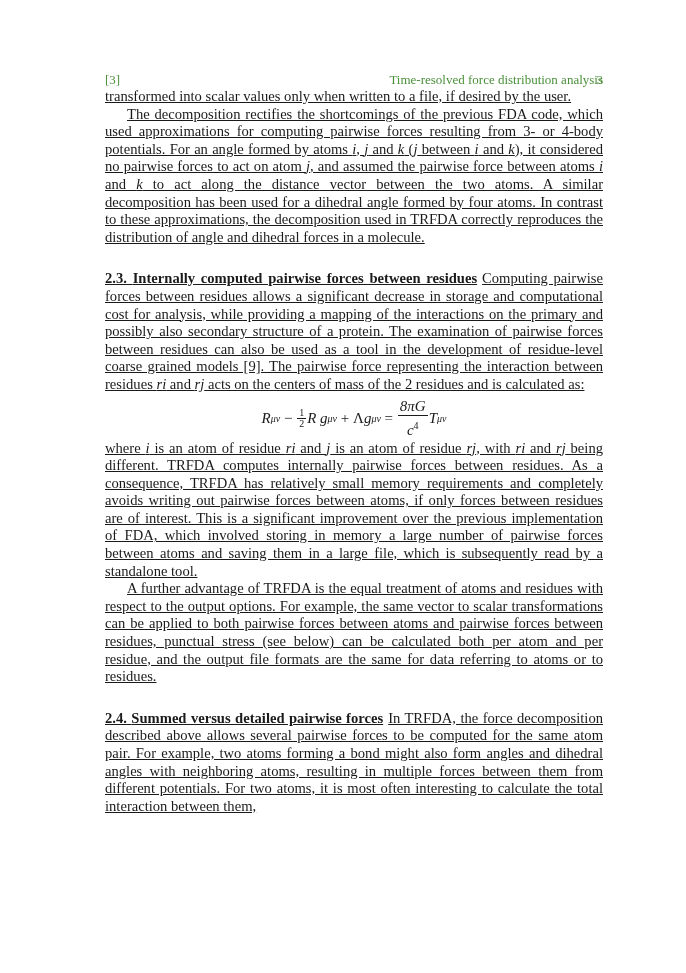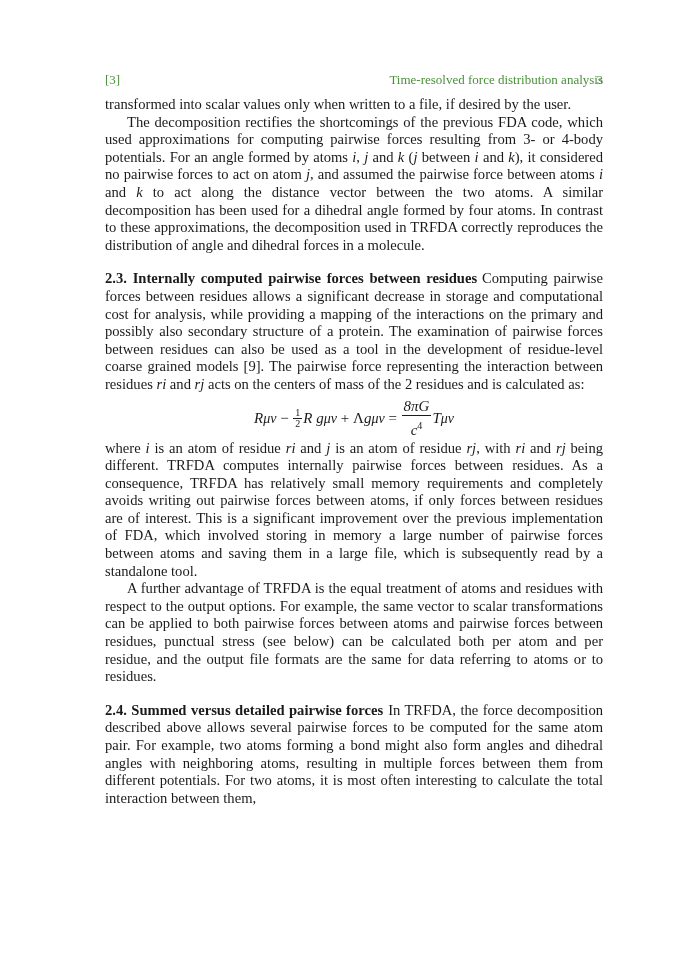--- a/index.html
+++ b/index.html
@@ -4,38 +4,38 @@
 <style>
   html, body { margin: 0; padding: 0; background: #ffffff; }
   body { width: 686px; height: 973px; position: relative; overflow: hidden;
          font-family: "DejaVu Serif", "Liberation Serif", serif; color: #1a1a1a; }
   .page { position: absolute; left: 0; top: 0; width: 686px; height: 973px; }
   .header { position: absolute; top: 72px; left: 105px; width: 498px; height: 16px;
             font-family: "Liberation Serif", serif; font-size: 13px; color: #4a8f3a; }
   .header .ref { position: absolute; left: 0; top: 0; }
   .header .title { position: absolute; left: 0; right: 0; top: 0; text-align: right; }
   .header .pno { position: absolute; right: 0; top: 0; }
-  .body { position: absolute; left: 105px; top: 96px; width: 498px;
+  .body { position: absolute; left: 105px; top: 88px; width: 498px;
           font-family: "Liberation Serif", serif; font-size: 14.6px; line-height: 17.6px;
-          text-align: justify; }
+          text-align: justify; text-decoration: underline; }
   .body p { margin: 0; }
   .body p.indent { text-indent: 22px; }
-  .body p.sec { margin-top: 16px; }
+  .body p.sec { margin-top: 24px; }
   .secnum, .sectitle { font-weight: bold; }
   i.m { font-style: italic; }
   .eq { text-align: center; margin: 4px 0 2px 0; height: 40px; position: relative;
         font-family: "Liberation Serif", serif; font-size: 15px; }
   .eq .inner { display: inline-flex; align-items: center; gap: 0; }
   .frac { display: inline-flex; flex-direction: column; align-items: center;
           vertical-align: middle; margin: 0 1px; }
   .frac .num { border-bottom: 1px solid #1a1a1a; padding: 0 2px; line-height: 17px; }
   .frac .den { line-height: 20px; padding: 0 2px; }
   .frac.small { font-size: 10px; }
   .frac.small .num, .frac.small .den { line-height: 10px; }
-  sub { font-size: 14px; font-style: italic; }
+  sub { font-size: 10px; font-style: italic; }
   sup { font-size: 10px; }
   .it { font-style: italic; }
   .sp { display: inline-block; width: 5px; }
 </style>
 </head>
 <body>
 
 <div class="page">
 
   <div class="header">

